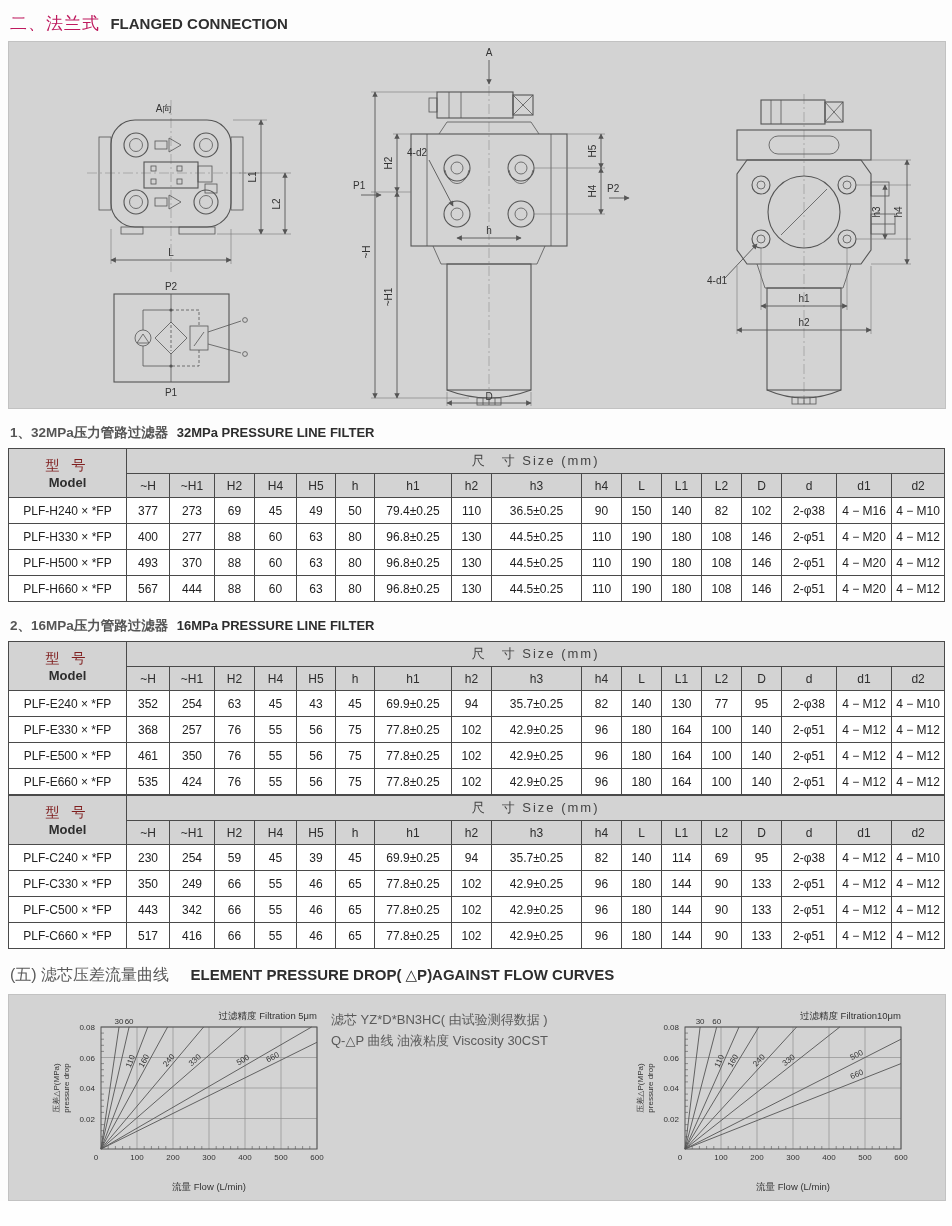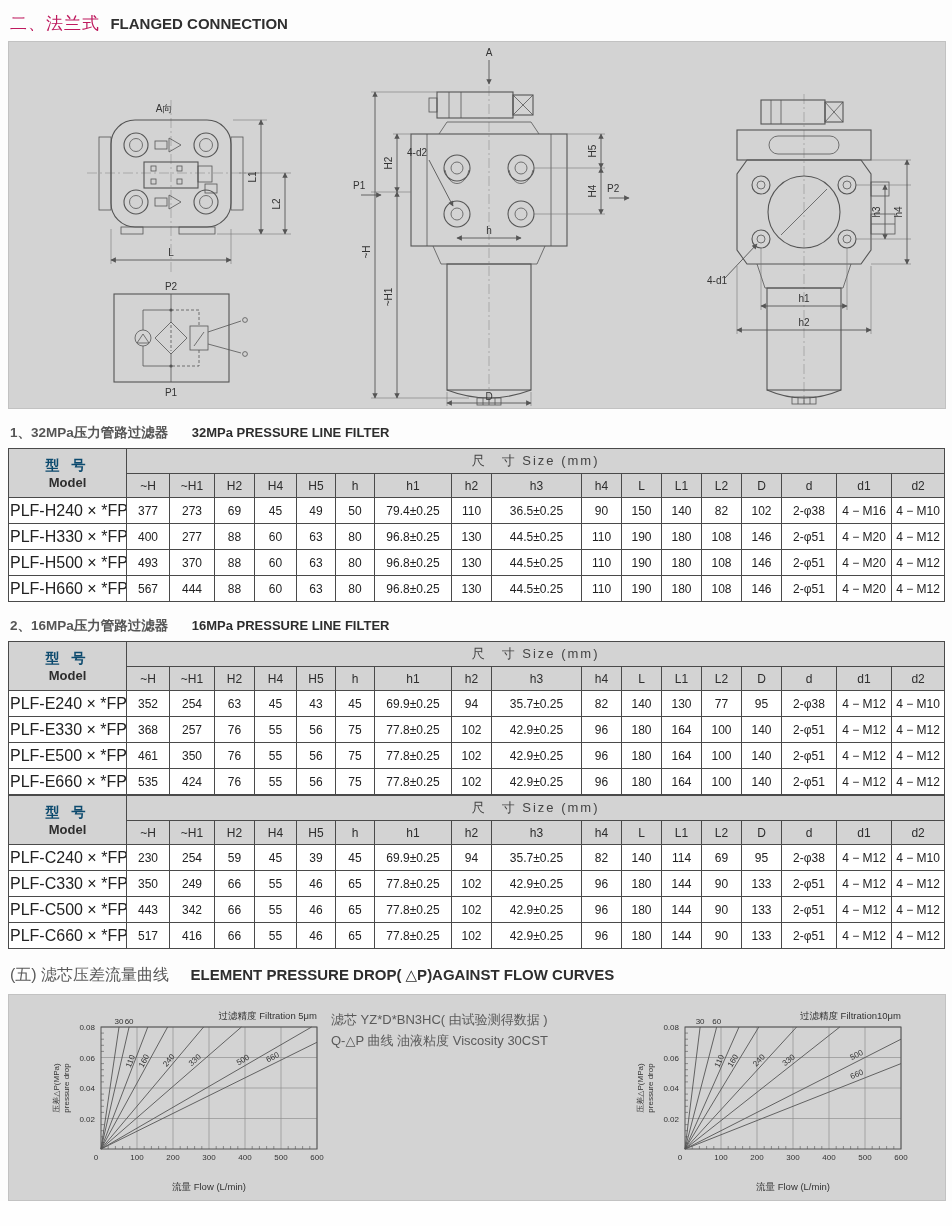--- a/index.html
+++ b/index.html
@@ -5,45 +5,45 @@
   html,body{margin:0;padding:0;background:#fefefe;color:#333;
     font-family:"Liberation Sans","DejaVu Sans",sans-serif;}
   .page{width:952px;margin:0 auto;background:#fdfdfd;}
   .inner{padding:6px 8px 0 8px;}
   
   .main-title{padding:6px 0 6px 2px;white-space:nowrap;}
   .main-title .cn{font-size:17px;color:#be185d;letter-spacing:1px;}
   .main-title .en{font-size:15px;font-weight:bold;color:#2f2f2f;margin-left:6px;}
   .section-heading{margin:14px 0 6px 2px;white-space:nowrap;}
   .section-heading .cn{font-size:13.5px;font-weight:bold;color:#555;}
-  .section-heading .en{font-size:13px;font-weight:bold;color:#2d2d2d;margin-left:19px;}
+  .section-heading .en{font-size:13px;font-weight:bold;color:#2d2d2d;margin-left:4px;}
   .curves-heading{margin:16px 0 8px 2px;white-space:nowrap;}
   .curves-heading .cn{font-size:16px;color:#5a5a5a;}
   .curves-heading .en{font-size:15px;font-weight:bold;color:#2d2d2d;margin-left:8px;padding-left:9px;}
   
   .drawing-panel{width:936px;height:366px;background:#d3d3d3;border:1px solid #c2c2c2;}
   .curves-panel{position:relative;width:936px;height:205px;background:#d3d3d3;
     border:1px solid #c2c2c2;margin-bottom:4px;}
   .curve-chart{position:absolute;top:12px;}
   .curve-chart[data-chart="0"]{left:38px;}
   .curve-chart[data-chart="1"]{left:622px;}
   .curve-note{position:absolute;left:322px;top:14px;width:310px;text-align:left;
     color:#5a5a5a;font-size:13px;line-height:1.65;}
   
   table.size-table{border-collapse:collapse;table-layout:fixed;width:936px;
     background:#fff;font-size:12px;}
   table.size-table th,table.size-table td{border:1px solid #4a4a4a;text-align:center;
     padding:0 1px;overflow:hidden;white-space:nowrap;}
   table.size-table th{background:#d3d3d3;font-weight:normal;}
   table.size-table td{height:25px;color:#222;}
-  .model-th .model-cn{font-size:14px;color:#0c4a6e;letter-spacing:4px;font-weight:bold;}
+  .model-th .model-cn{font-size:14px;color:#7f1d1d;letter-spacing:4px;}
   .model-th .model-en{font-size:13px;font-weight:bold;color:#2d2d2d;}
   th.size-th{font-size:13px;color:#444;height:24px;letter-spacing:2px;}
   th.col-th{font-size:12px;font-weight:bold;color:#2d2d2d;height:23px;}
-  td.model-cell{font-size:16px;}
+  td.model-cell{font-size:12px;}
   
   .o{fill:none;stroke:#555;stroke-width:1.1;}
   .o2{fill:none;stroke:#555;stroke-width:.8;}
   .cl{stroke:#8f8f8f;stroke-width:.6;stroke-dasharray:10 3 2 3;fill:none;}
   .ext{stroke:#777;stroke-width:.6;}
   .dim{stroke:#555;stroke-width:.9;}
   .dsh{fill:none;stroke:#555;stroke-width:.8;stroke-dasharray:3 2;}
   text.dl{font-size:10px;fill:#333;}
 </style>
 </head>

